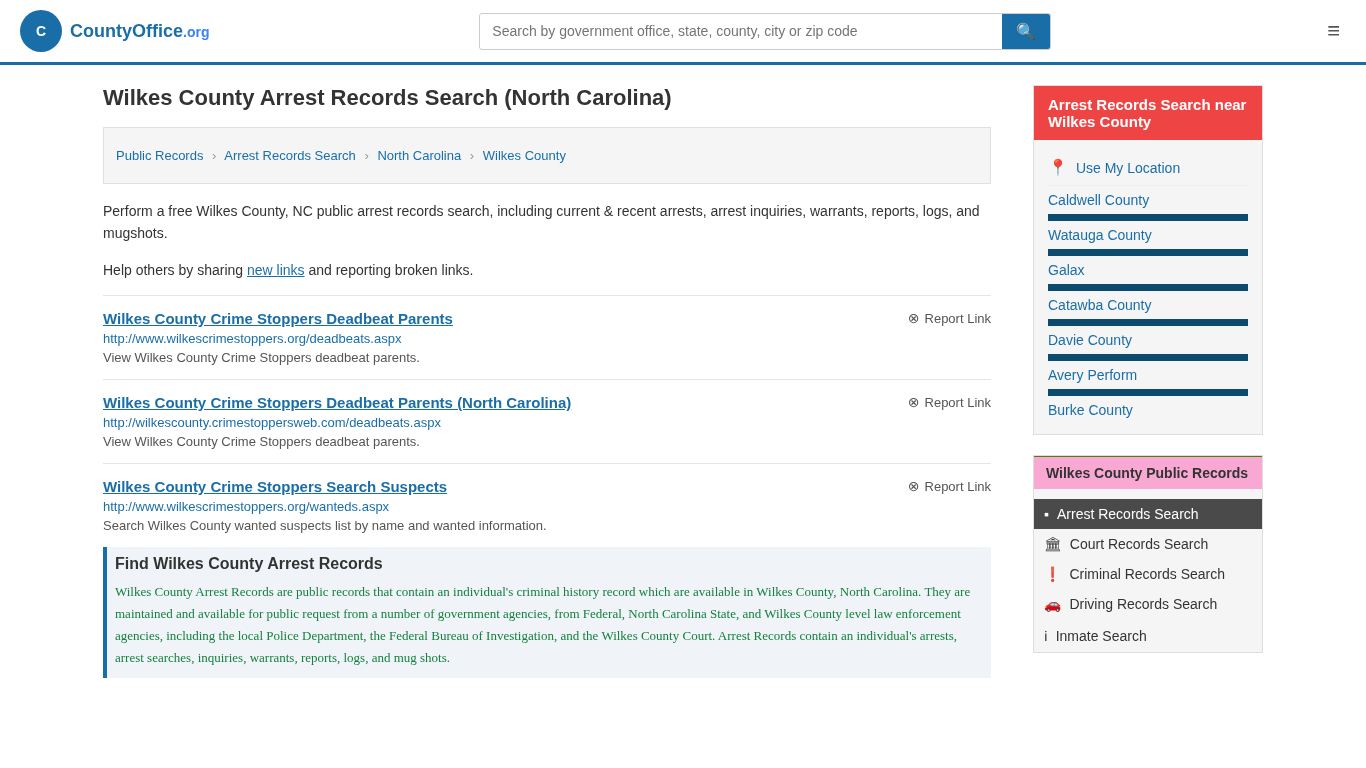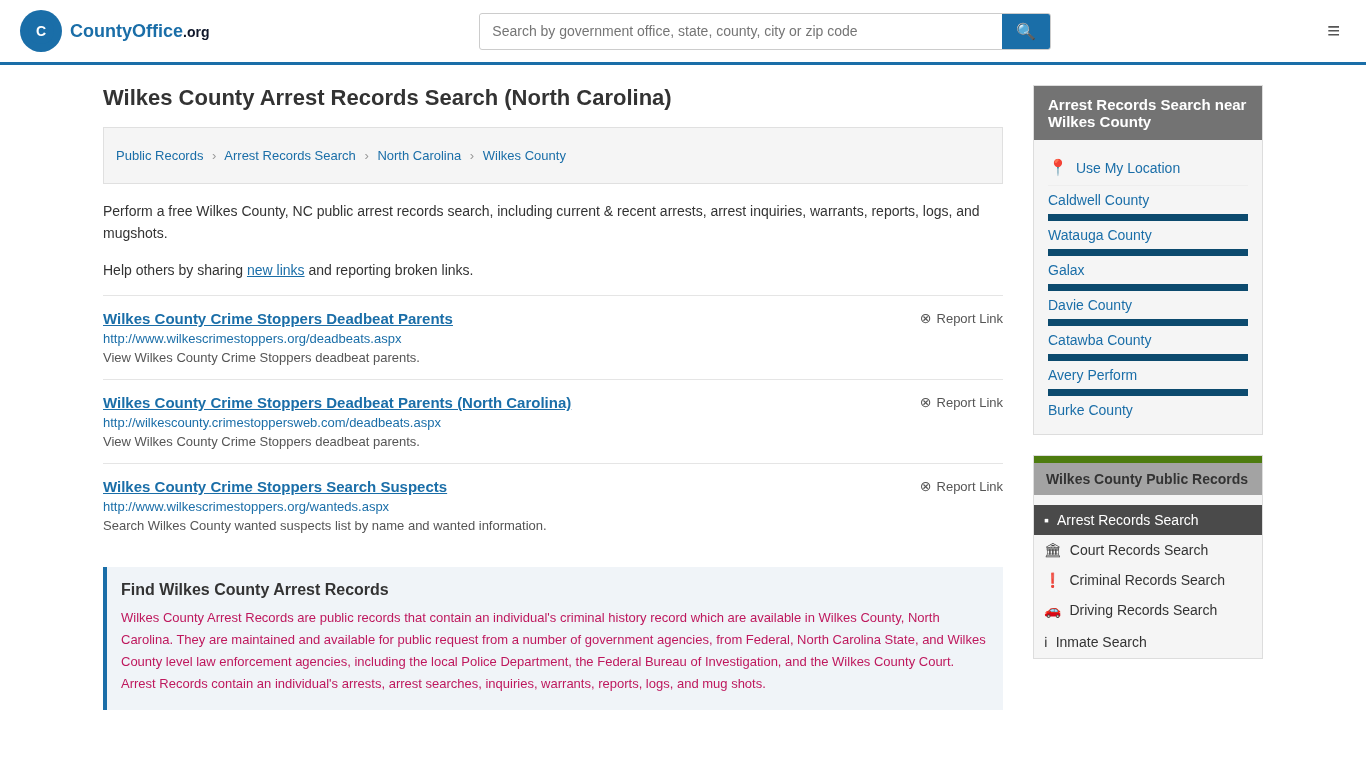--- a/index.html
+++ b/index.html
@@ -35,21 +35,21 @@
       background: #1a6ea8; border: none; padding: 8px 14px;
       cursor: pointer; color: #fff; font-size: 16px;
     }
     .menu-icon {
       font-size: 22px; cursor: pointer; color: #555; padding: 6px;
     }
 
     
     .content-wrapper {
       max-width: 1200px; margin: 0 auto; padding: 20px 20px;
-      display: flex; gap: 30px;
+      display: flex; gap: 42px;
     }
     .main-content { flex: 1; }
     .sidebar { width: 230px; flex-shrink: 0; }
 
     
     .page-title {
       font-size: 22px; font-weight: bold; color: #333;
       margin-bottom: 16px;
     }
 
@@ -79,34 +79,34 @@
       display: flex; align-items: center; gap: 5px;
       font-size: 13px; color: #555; cursor: pointer; white-space: nowrap;
       flex-shrink: 0; margin-left: 10px;
     }
     .report-icon { font-size: 14px; }
     .result-url { font-size: 13px; color: #1a6ea8; margin: 4px 0; }
     .result-desc { font-size: 13px; color: #555; }
 
     
     .find-section {
-      margin-top: 20px; padding: 14px;
+      padding: 8px;
       background: #f0f4f8; border-left: 4px solid #1a6ea8;
     }
     .find-section h3 { font-size: 16px; font-weight: bold; color: #333; margin-bottom: 8px; }
-    .find-section p { font-size: 13px; line-height: 1.7; color: #be185d; }
+    .find-section p { font-size: 13px; line-height: 1.7; color: #15803d; font-family: Liberation Serif, serif; }
 
     
     .sidebar-section {
       background: #f5f5f5;
       border: 1px solid #ddd;
       margin-bottom: 20px;
     }
     .sidebar-header {
-      background: #737373; color: #fff;
+      background: #ef4444; color: #fff;
       padding: 10px 14px; font-size: 15px; font-weight: bold;
     }
     .sidebar-body { padding: 10px 14px; }
     .sidebar-item {
       display: flex; align-items: center; gap: 8px;
       padding: 6px 0; font-size: 14px; color: #1a6ea8;
       cursor: pointer; text-decoration: none;
       border-bottom: 7px solid #0c4a6e;
     }
     .sidebar-item:last-child { border-bottom: none; }
@@ -122,39 +122,39 @@
     .public-records-item {
       display: flex; align-items: center; gap: 8px;
       padding: 7px 10px; font-size: 14px; color: #333;
       cursor: pointer;
     }
     .public-records-item.active {
       background: #4a4a4a; color: #fff;
     }
     .public-records-item .icon { font-size: 14px; }
     .pub-rec-header {
-      background: #a3a3a3; padding: 8px 12px;
+      background: #f9a8d4; padding: 8px 12px;
       font-size: 14px; font-weight: bold; color: #333;
-      border-top: 7px solid #4d7c0f;
+      border-top: 1px solid #4d7c0f;
     }
   </style>
 </head>
 <body>
 
 <div class="header">
   <div class="logo-area">
     <div class="logo-circle">
       <svg width="28" height="28" viewBox="0 0 28 28">
         <circle cx="14" cy="14" r="13" fill="#1a6ea8"></circle>
         <text x="14" y="19" text-anchor="middle" fill="white" font-size="14" font-family="Arial" font-weight="bold">C</text>
       </svg>
     </div>
     <div>
       <span style="font-size:18px;font-weight:600;color:#333;">
-        <span style="color:#1a6ea8;">CountyOffice</span><span style="color:#0f172a;font-size:14px;">.org</span>
+        <span style="color:#1a6ea8;">CountyOffice</span><span style="color:#3b82f6;font-size:14px;">.org</span>
       </span>
     </div>
   </div>
 
   <div class="search-bar">
     <input type="text" placeholder="Search by government office, state, county, city or zip code" style="">
     <button>
       <span>🔍</span>
     </button>
   </div>
@@ -240,24 +240,24 @@
         <a class="sidebar-item" href="#">
           <span>Caldwell County</span>
         </a>
         <a class="sidebar-item" href="#">
           <span>Watauga County</span>
         </a>
         <a class="sidebar-item" href="#">
           <span>Galax</span>
         </a>
         <a class="sidebar-item" href="#">
+          <span>Catawba County</span>
+        </a>
+        <a class="sidebar-item" href="#">
           <span>Davie County</span>
-        </a>
-        <a class="sidebar-item" href="#">
-          <span>Catawba County</span>
         </a>
         <a class="sidebar-item" href="#">
           <span>Avery Perform</span>
         </a>
         <a class="sidebar-item" href="#">
           <span>Burke County</span>
         </a>
 
       </div>
     </div>

